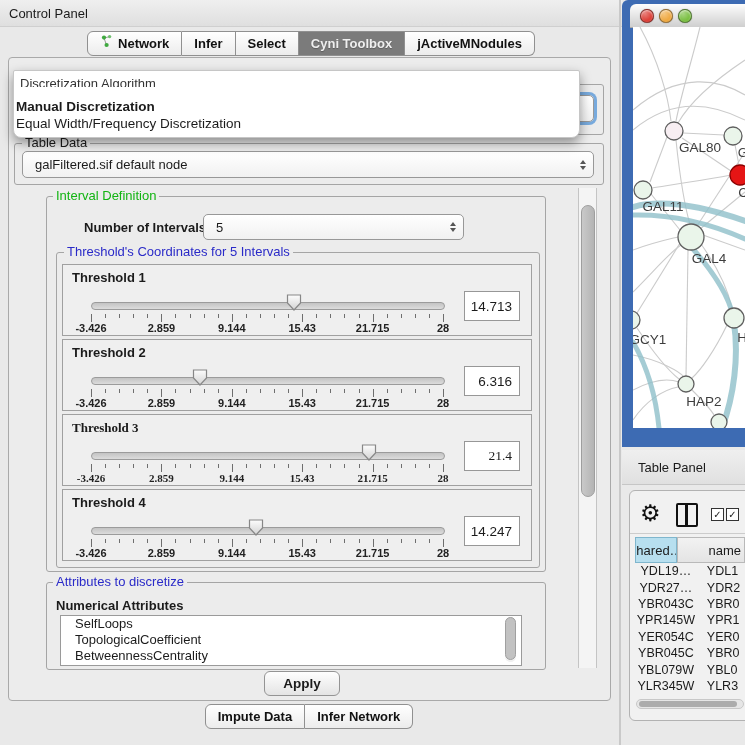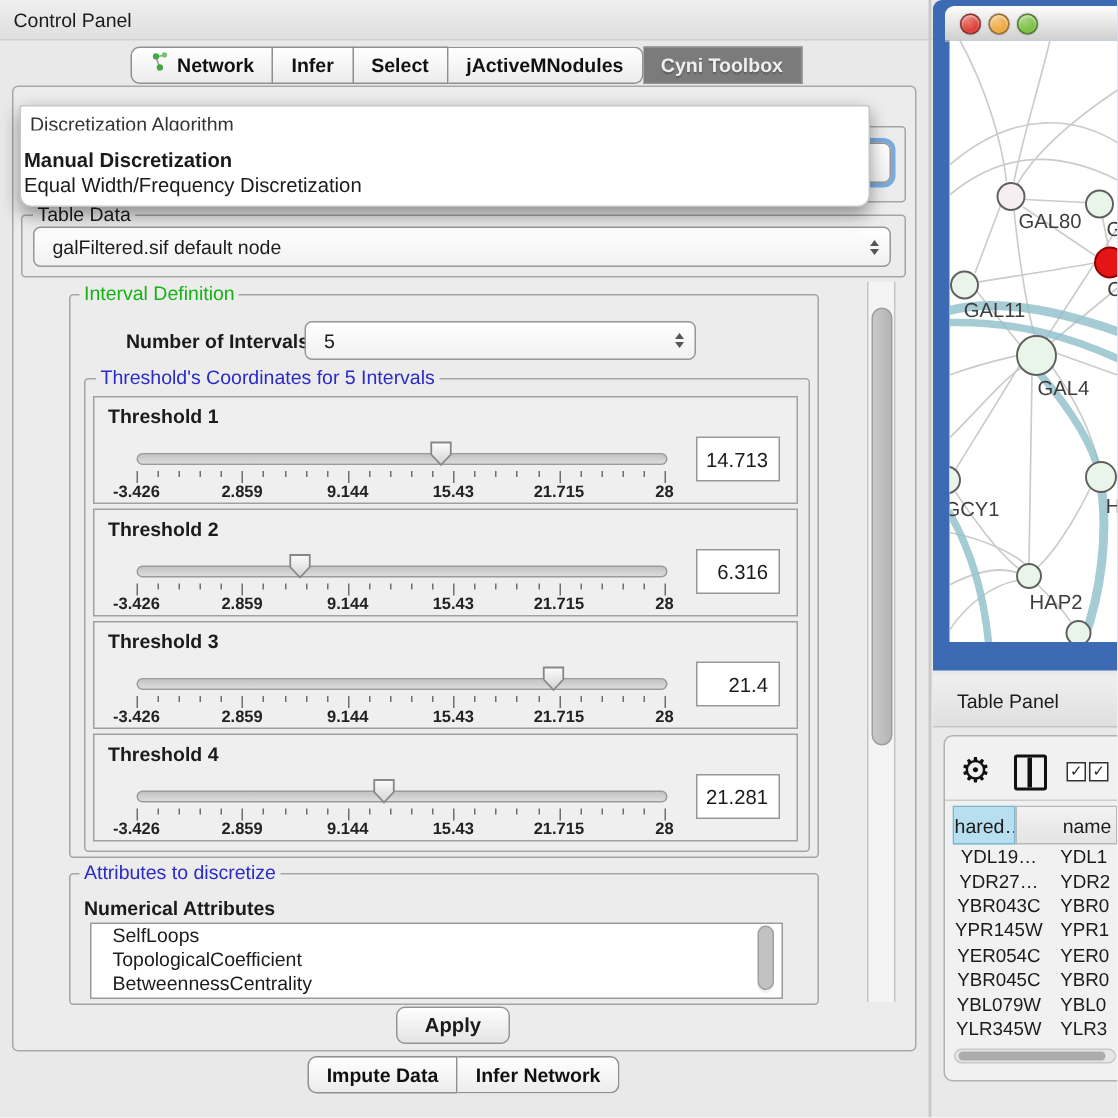--- a/index.html
+++ b/index.html
@@ -125,25 +125,25 @@
             <circle cx="6.6" cy="11" r="2.1" fill="#3FA93F"></circle>
           </svg></span>
         <span>Network</span>
       </div>
       <div class="tab">
         <span>Infer</span>
       </div>
       <div class="tab">
         <span>Select</span>
       </div>
+      <div class="tab selected">
+        <span>Cyni Toolbox</span>
+      </div>
       <div class="tab last">
         <span>jActiveMNodules</span>
-      </div>
-      <div class="tab selected">
-        <span>Cyni Toolbox</span>
       </div>
     </div>
 
   <div class="outer-panel"></div>
 
   <div class="groupbox" style="left:14px;top:84px;width:588px;height:49px;"></div>
   <div class="combo focus-ring" style="left:20px;top:95px;width:572px;height:25px;"></div>
 
   <div class="popup">
     <div class="popup-item" style="top:28px;font-weight:700;">Manual Discretization</div>
@@ -264,21 +264,21 @@
             <defs>
               <linearGradient id="tg1" x1="0" y1="0" x2="0" y2="1">
                 <stop offset="0" stop-color="#FDFDFD"></stop>
                 <stop offset="1" stop-color="#D2D2D2"></stop>
               </linearGradient>
             </defs>
             <polygon points="1.5,1 14.5,1 14.5,9 8,16 1.5,9" fill="url(#tg1)" stroke="#878787" stroke-width="1.2"></polygon>
           </svg></div>
         <div class="val-box">6.316</div>
       </div>
-      <div class="th-panel" style="top: 414px;">
+      <div class="th-panel" style="top: 414px; font-family: Liberation Serif, serif;">
         <div class="th-label">Threshold 3</div>
         <div class="slider-track"></div>
         <div class="tick" style="left: 28px; top: 49px; height: 8px;"></div>
         <div class="tick-label" style="left: 28px;">-3.426</div>
         <div class="tick" style="left: 42.08px; top: 49px; height: 4px;"></div>
         <div class="tick" style="left: 56.16px; top: 49px; height: 4px;"></div>
         <div class="tick" style="left: 70.24px; top: 49px; height: 4px;"></div>
         <div class="tick" style="left: 84.32px; top: 49px; height: 4px;"></div>
         <div class="tick" style="left: 98.4px; top: 49px; height: 8px;"></div>
         <div class="tick-label" style="left: 98.4px;">2.859</div>
@@ -354,21 +354,21 @@
         <div class="tick-label" style="left: 380px;">28</div>
         <div class="thumb" style="left: 185.438px;"><svg width="16" height="17" viewBox="0 0 16 17">
             <defs>
               <linearGradient id="tg3" x1="0" y1="0" x2="0" y2="1">
                 <stop offset="0" stop-color="#FDFDFD"></stop>
                 <stop offset="1" stop-color="#D2D2D2"></stop>
               </linearGradient>
             </defs>
             <polygon points="1.5,1 14.5,1 14.5,9 8,16 1.5,9" fill="url(#tg3)" stroke="#878787" stroke-width="1.2"></polygon>
           </svg></div>
-        <div class="val-box">21.281</div>
+        <div class="val-box">14.247</div>
       </div>
     </div>
 
   <div class="vscroll-track">
     <div class="vscroll-thumb"></div>
   </div>
 
   <div class="groupbox" style="left:46px;top:582px;width:498px;height:86px;"></div>
   <div class="gb-title gb-blue" style="left:53px;top:575px;">Attributes to discretize</div>
   <div class="abs" style="left:56px;top:598px;font-size:13px;font-weight:700;">Numerical Attributes</div>

